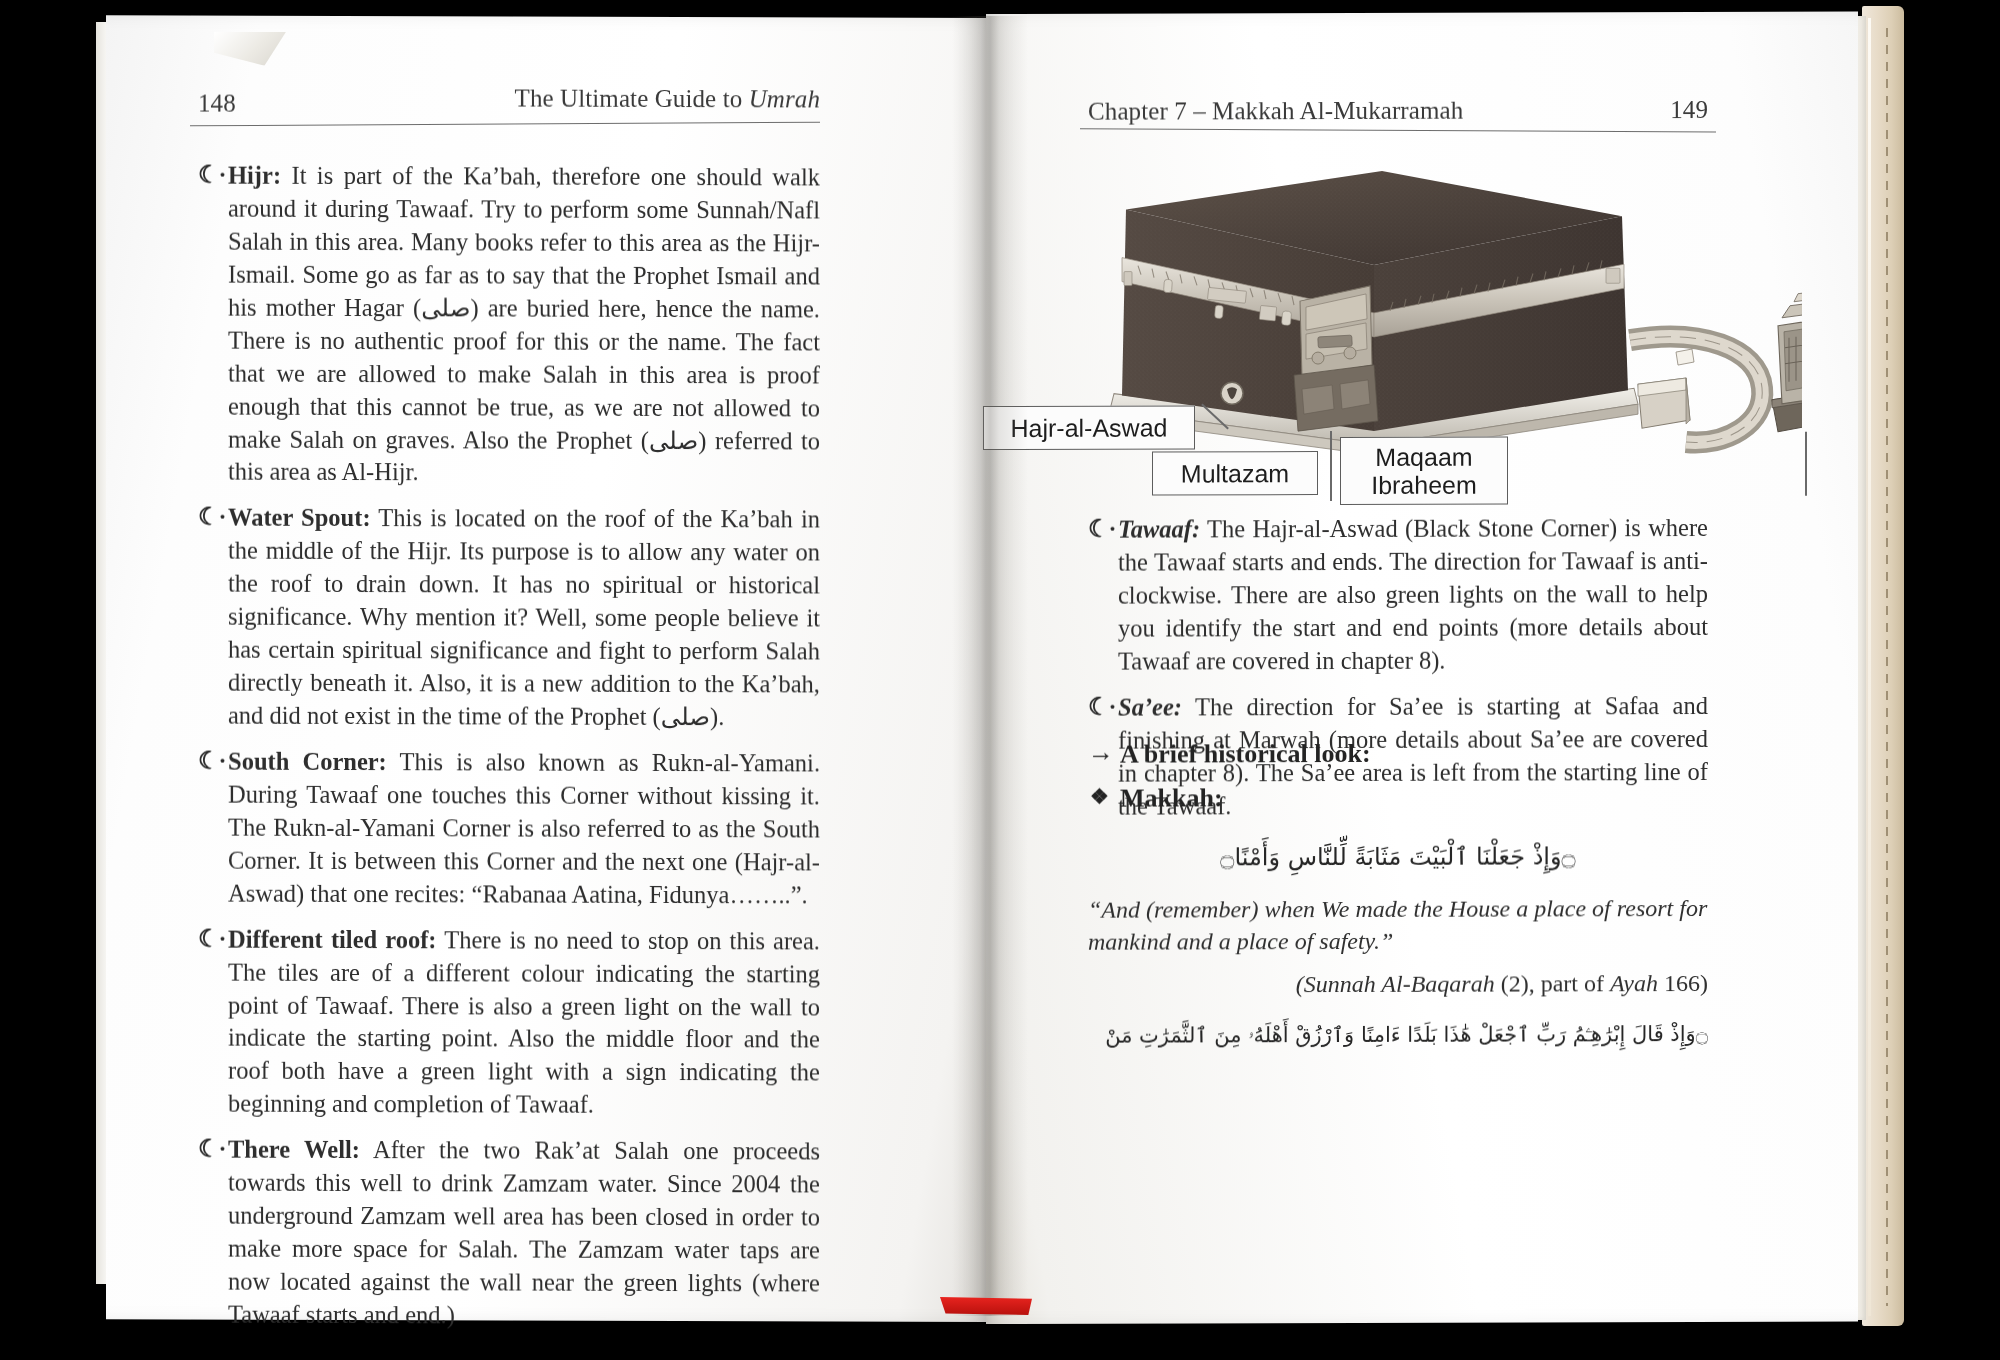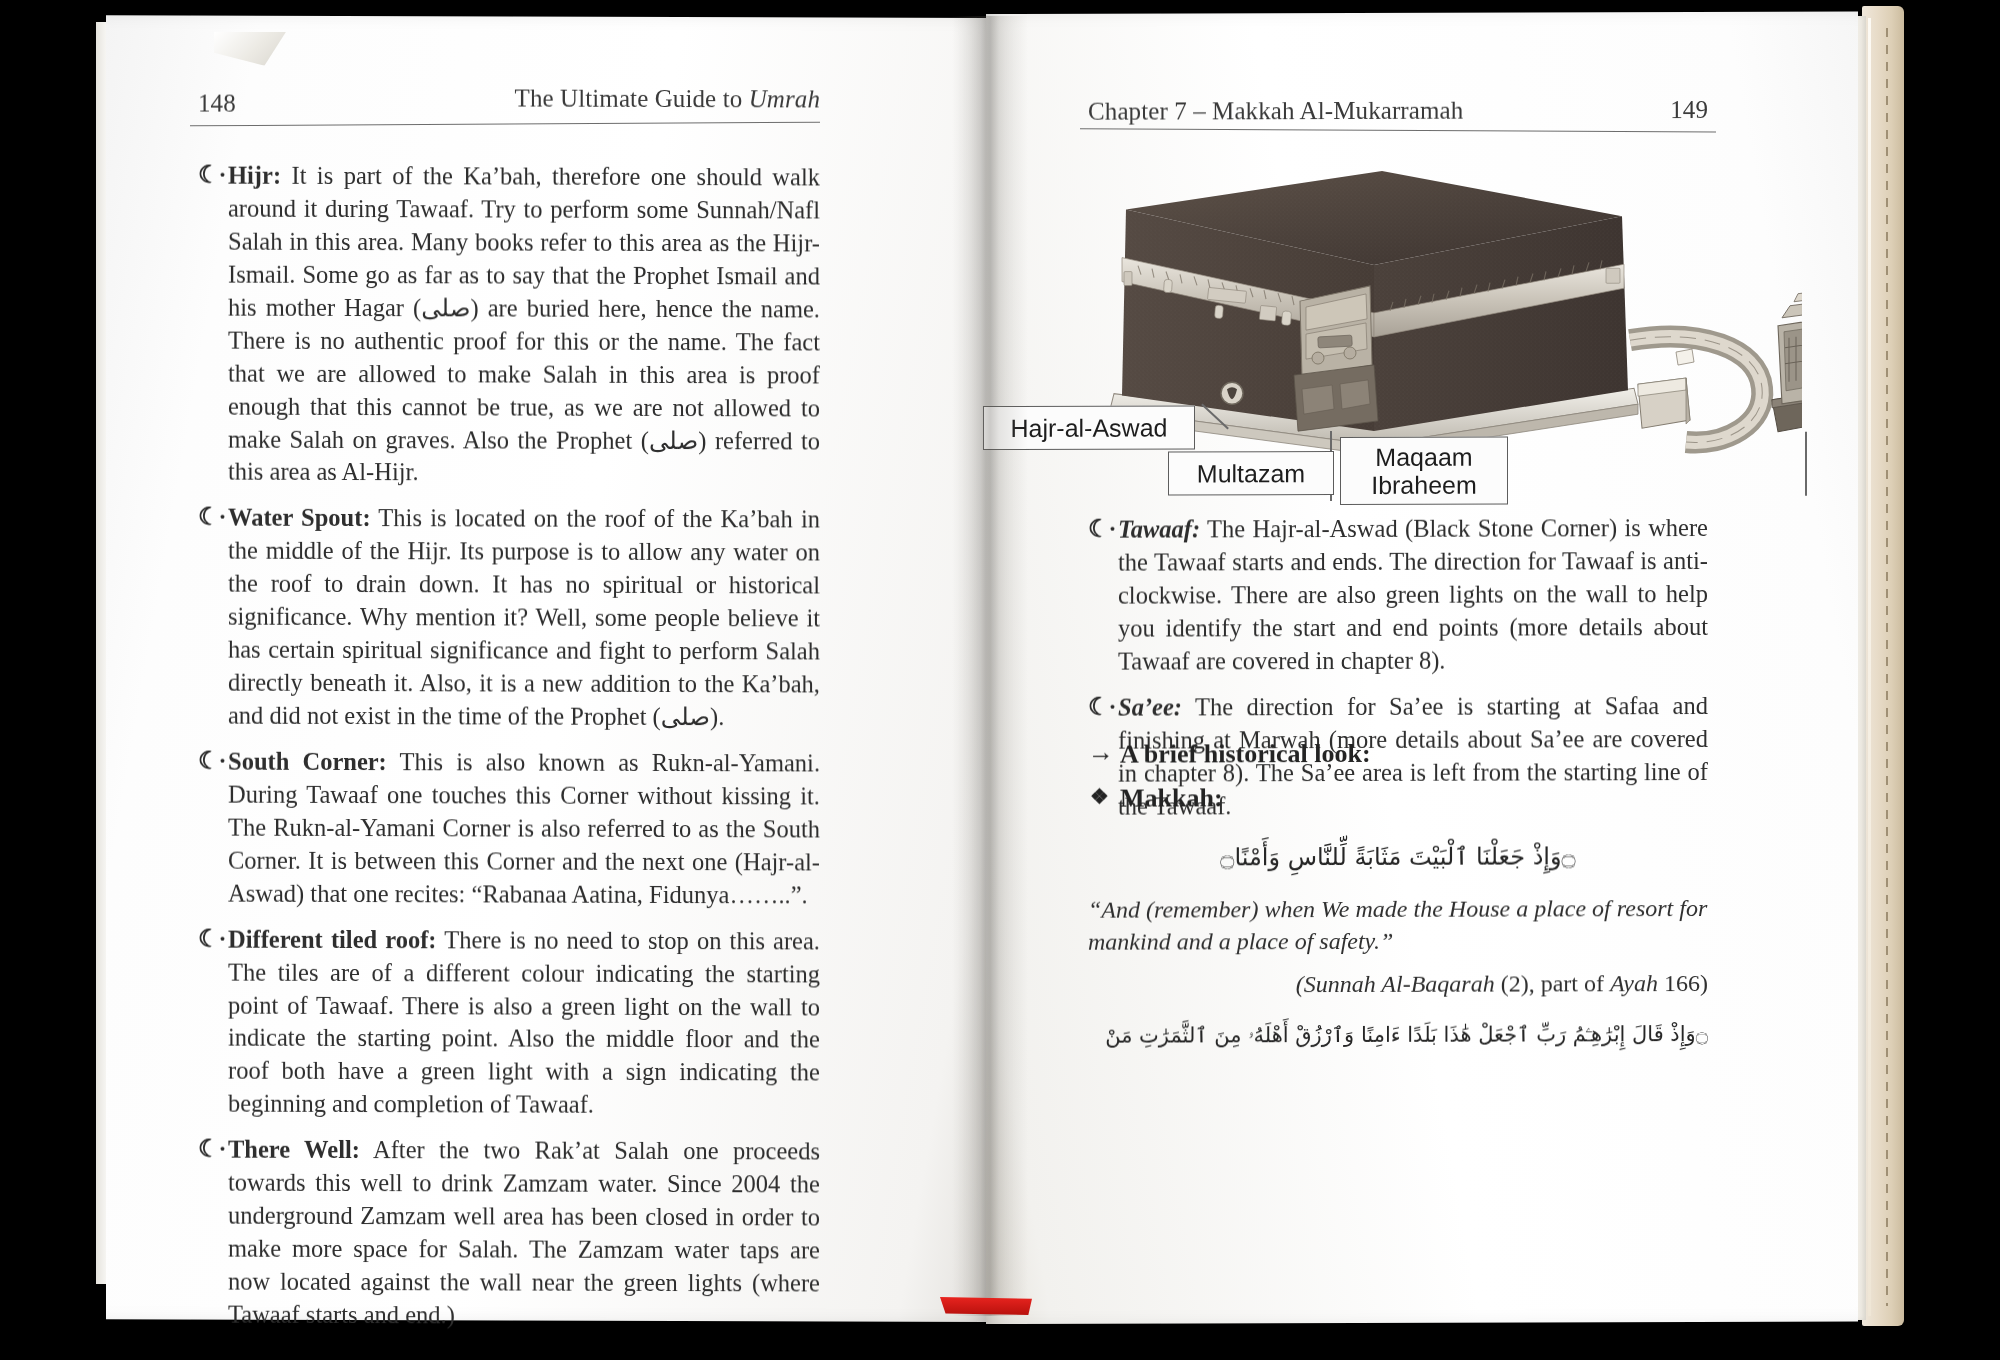--- a/index.html
+++ b/index.html
@@ -364,21 +364,21 @@
         </g>
       </svg>
 
       
       <div class="leader" style="left:120px; top:250px; width:36px; height:1.6px; transform:rotate(43deg); transform-origin:left center;"></div>
       <div class="leader" style="left:248px; top:278px; width:1.6px; height:70px;"></div>
       <div class="leader" style="left:723px; top:280px; width:1.6px; height:64px;"></div>
     </div>
 
     <div class="lbl" style="left:-3px; top:392px; width:212px; height:44px;">Hajr-al-Aswad</div>
-    <div class="lbl" style="left:182px; top:438px; width:166px; height:44px;">Multazam</div>
+    <div class="lbl" style="left:166px; top:438px; width:166px; height:44px;">Multazam</div>
     <div class="lbl" style="left:354px; top:424px; width:168px; height:68px; white-space:pre-line;">Maqaam
 Ibraheem</div>
 
     <ul class="blist content blur-sm" style="left:102px; top:500px; width:620px;">
       <li class="bitem">
         <span class="bullet">☾·</span>
         <span class="bd it">Tawaaf:</span><span> The Hajr-al-Aswad (Black Stone Corner) is where the Tawaaf starts and ends. The direction for Tawaaf is anti-clockwise. There are also green lights on the wall to help you identify the start and end points (more details about Tawaaf are covered in chapter 8).</span>
       </li>
       <li class="bitem">
         <span class="bullet">☾·</span>

